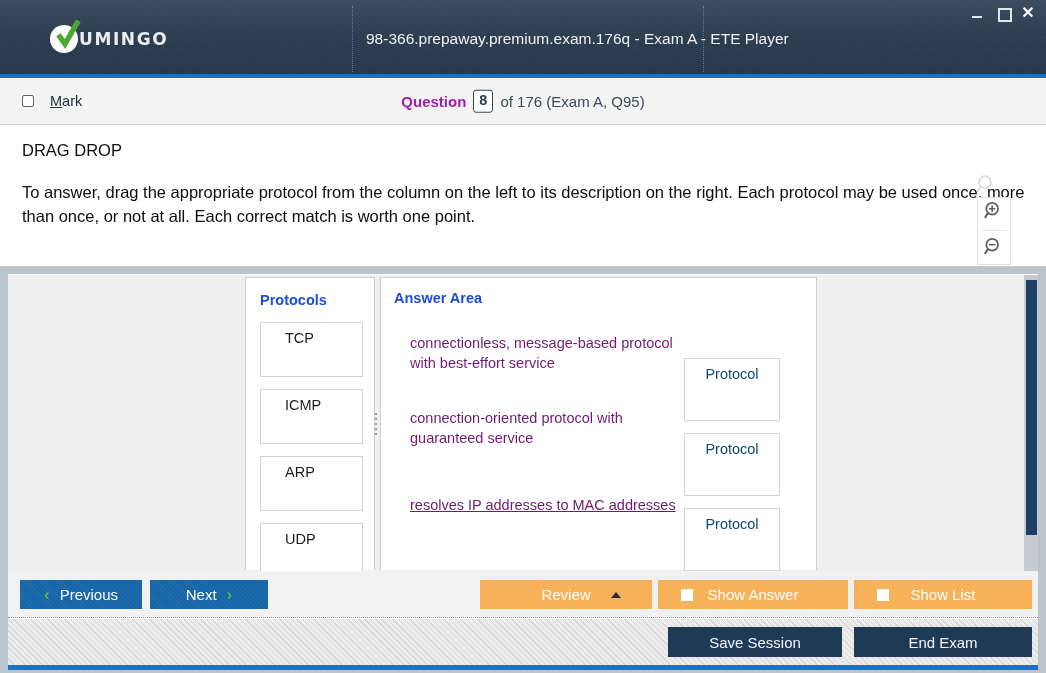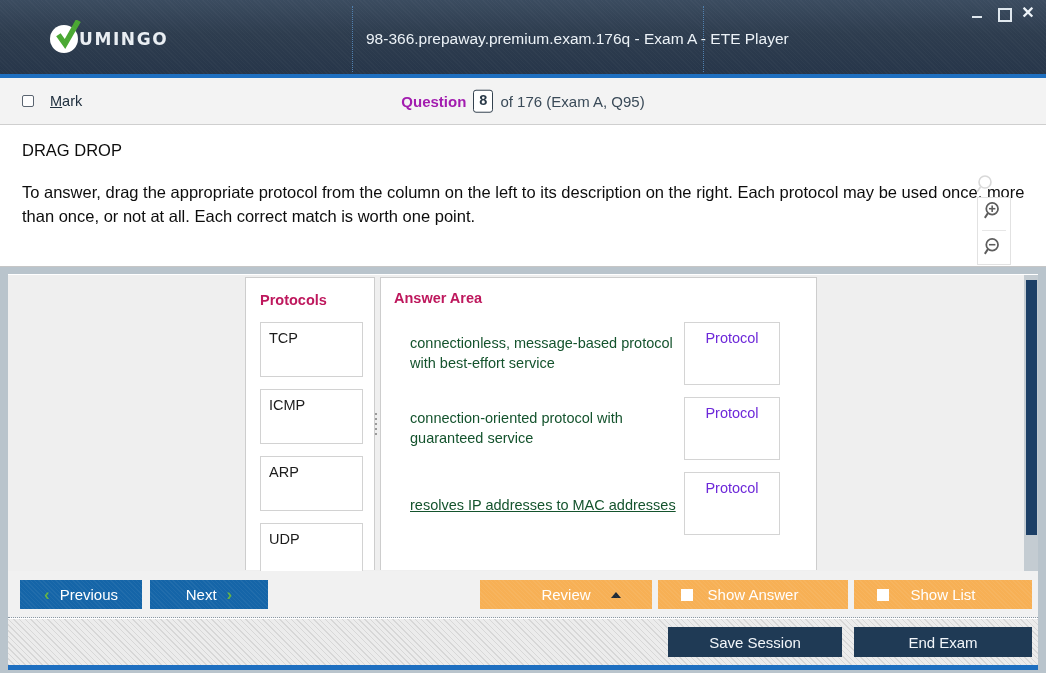--- a/index.html
+++ b/index.html
@@ -133,52 +133,52 @@
     position: absolute; left: 8px; top: 274px; width: 1030px; height: 297px;
     background: #efefef;
     border-top: 1px solid #ffffff;
     overflow: hidden;
   }
   .panel-protocols {
     position: absolute; left: 237px; top: 2px; width: 130px; height: 293px;
     background: #ffffff; border: 1px solid #cdcdcd; border-bottom: none;
     padding: 14px 12px 0 14px;
   }
-  .panel-title { font-size: 14.5px; font-weight: bold; color: #be185d; }
+  .panel-title { font-size: 14.5px; font-weight: bold; color: #1d4ed8; }
   .proto-list { margin-top: 14px; display: flex; flex-direction: column; gap: 12px; }
   .proto-box {
     width: 103px; height: 55px; border: 1px solid #d2d2d2; background: #fff;
-    padding: 7px 0 0 8px; font-size: 14.5px; color: #1c1c1c; cursor: move;
+    padding: 7px 0 0 24px; font-size: 14.5px; color: #1c1c1c; cursor: move;
   }
 
   .splitter {
     position: absolute; left: 363px; top: 2px; width: 10px; height: 293px;
     display: flex; align-items: center; justify-content: center; cursor: col-resize;
   }
   .grip { display: flex; flex-direction: column; gap: 3px; }
   .grip i { width: 2px; height: 2px; background: #9a9a9a; display: block; }
 
   .panel-answer {
     position: absolute; left: 372px; top: 2px; width: 437px; height: 293px;
     background: #ffffff; border: 1px solid #cdcdcd; border-bottom: none;
     padding: 12px 0 0 13px;
   }
   .ans-rows { margin-top: 16px; position: relative; }
   .ans-row {
     display: flex; align-items: flex-start; margin-bottom: 10px;
     height: 65px;
   }
   .ans-desc {
-    width: 290px; font-size: 14.5px; color: #14532d; line-height: 1.35;
+    width: 290px; font-size: 14.5px; color: #701a75; line-height: 1.35;
     padding-top: 12px; padding-left: 16px;
   }
   .ans-desc.single { padding-top: 24px; text-decoration: underline; }
   .ans-drop {
     width: 96px; height: 63px; border: 1px solid #d4d4d4; background: #fff;
-    text-align: center; font-size: 14.5px; color: #6d28d9; padding-top: 7px;
+    text-align: center; font-size: 14.5px; color: #0c4a6e; padding-top: 7px; margin-top: 36px;
   }
 
   .vscroll-track {
     position: absolute; right: 0px; top: 0px; width: 14px; height: 297px;
     background: #c4ccd2;
   }
   .vscroll-thumb {
     position: absolute; right: 1px; top: 5px; width: 11px; height: 255px;
     background: #1c3f66; cursor: pointer;
   }

